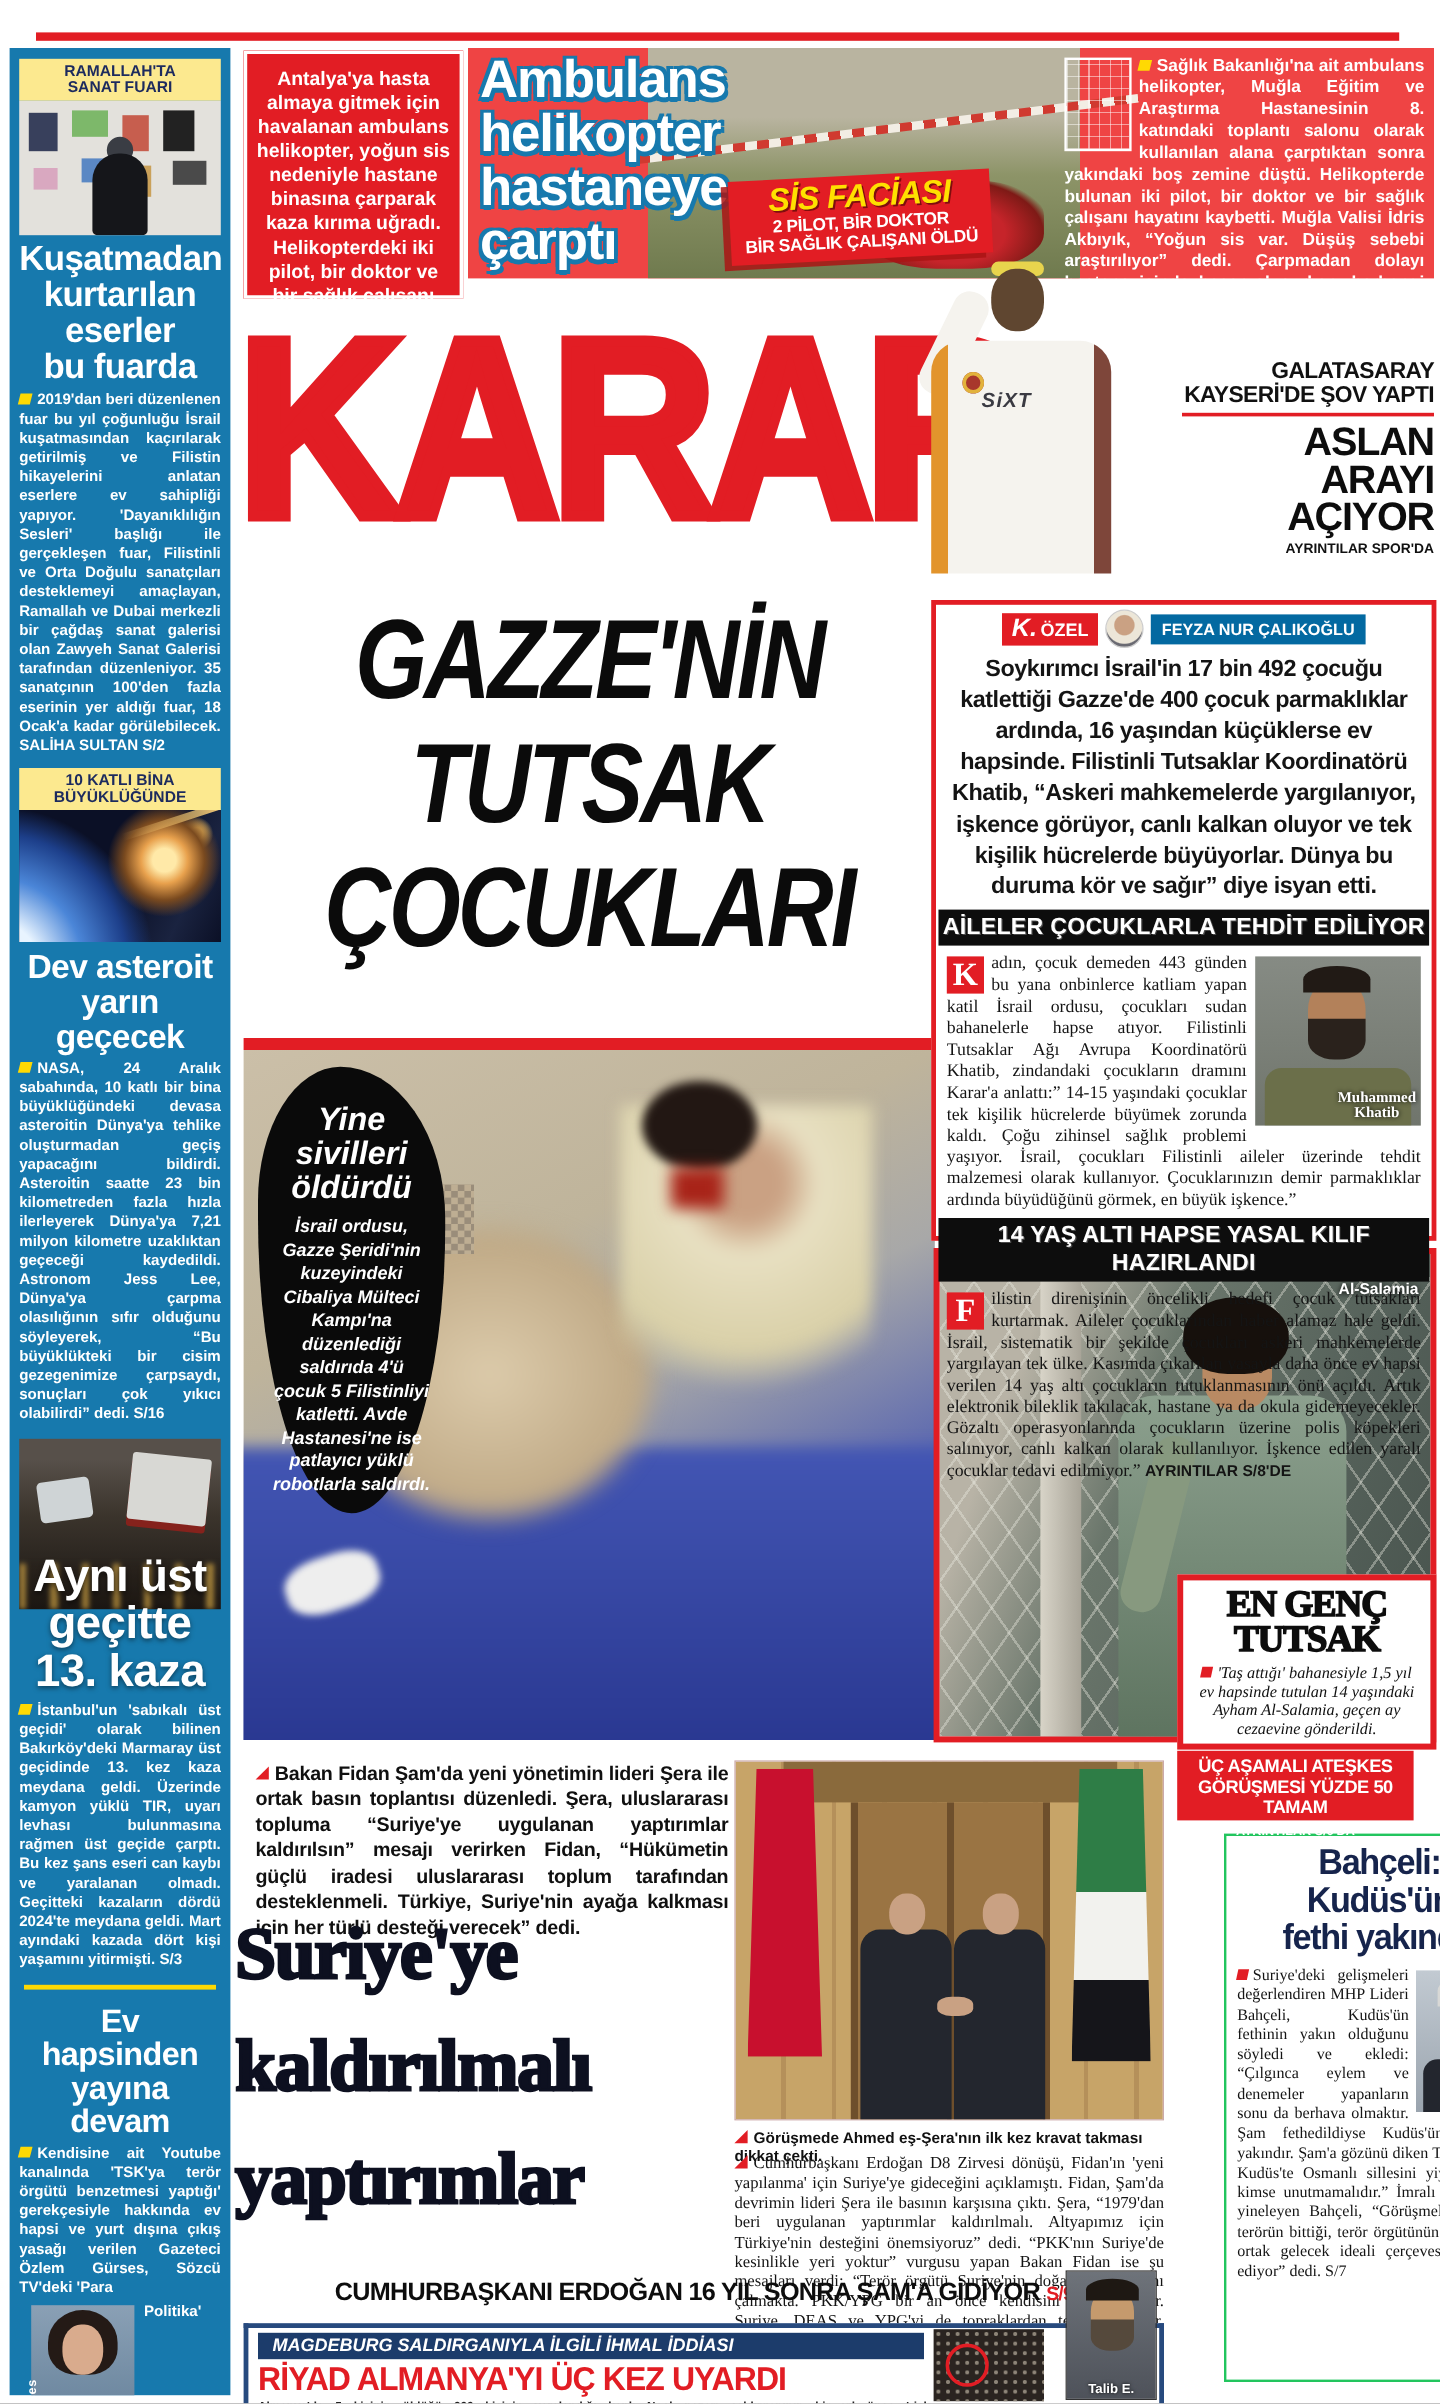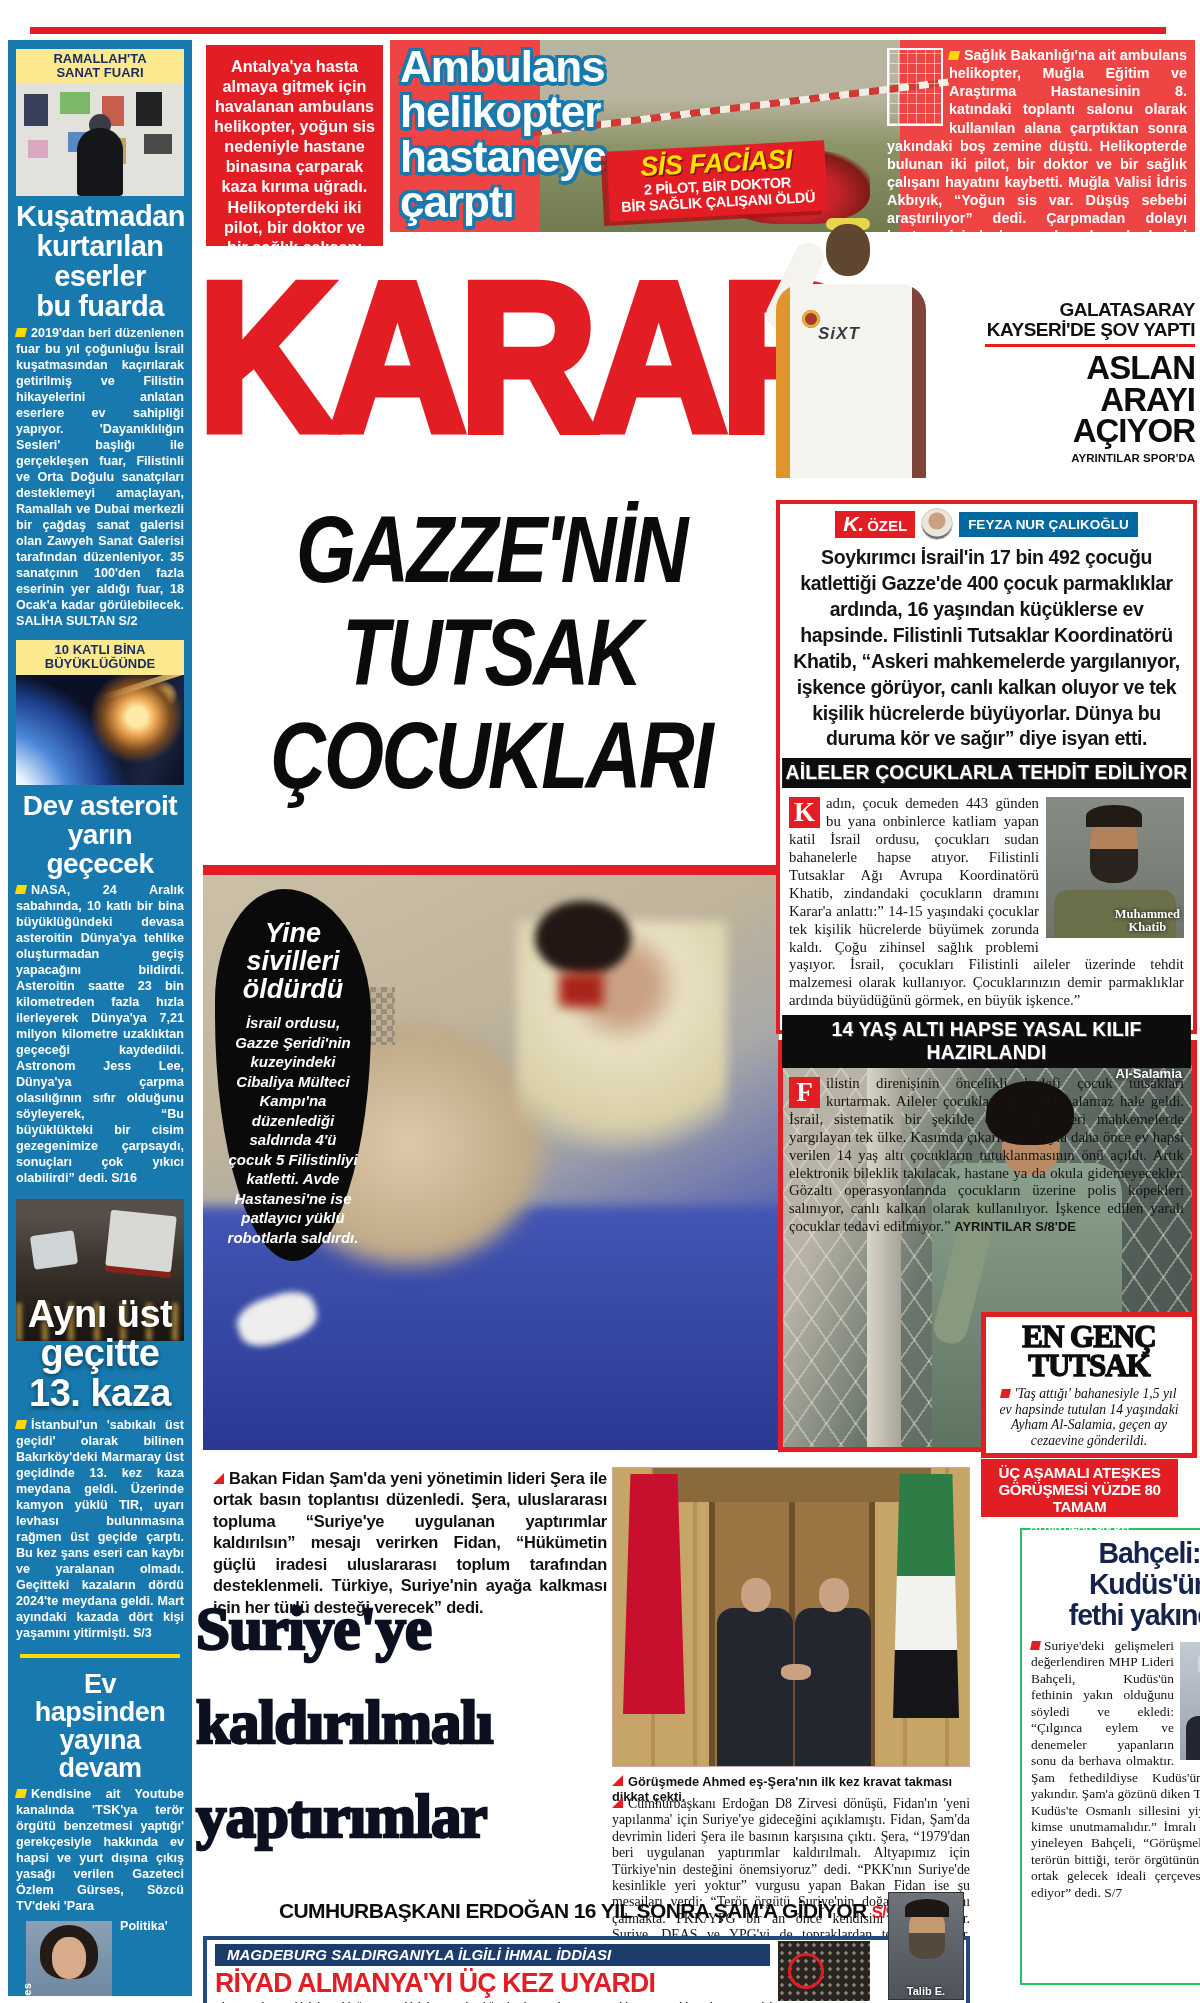--- a/index.html
+++ b/index.html
@@ -362,21 +362,21 @@
   </div>
 
   <div class="youngest">
     <div class="yg-t pre">EN GENÇ
 TUTSAK</div>
     <div class="yg-b"><span class="sq-red"></span><span>'Taş attığı' bahanesiyle 1,5 yıl ev hapsinde tutulan 14 yaşındaki Ayham Al-Salamia, geçen ay cezaevine gönderildi.</span></div>
   </div>
 
   <div class="cease">
     <div class="cease-l pre">ÜÇ AŞAMALI ATEŞKES
-GÖRÜŞMESİ YÜZDE 80 TAMAM</div>
+GÖRÜŞMESİ YÜZDE 50 TAMAM</div>
     <div class="cease-f">AYRINTILAR S/6'DA</div>
   </div>
 
   <p class="sy-intro"><span class="red-tri"></span><span>Bakan Fidan Şam'da yeni yönetimin lideri Şera ile ortak basın toplantısı düzenledi. Şera, uluslararası topluma “Suriye'ye uygulanan yaptırımlar kaldırılsın” mesajı verirken Fidan, “Hükümetin güçlü iradesi uluslararası toplum tarafından desteklenmeli. Türkiye, Suriye'nin ayağa kalkması için her türlü desteği verecek” dedi.</span></p>
 
   <div class="sy-head">
     <div>Suriye'ye</div>
     <div>kaldırılmalı</div>
     <div>yaptırımlar</div>
   </div>

